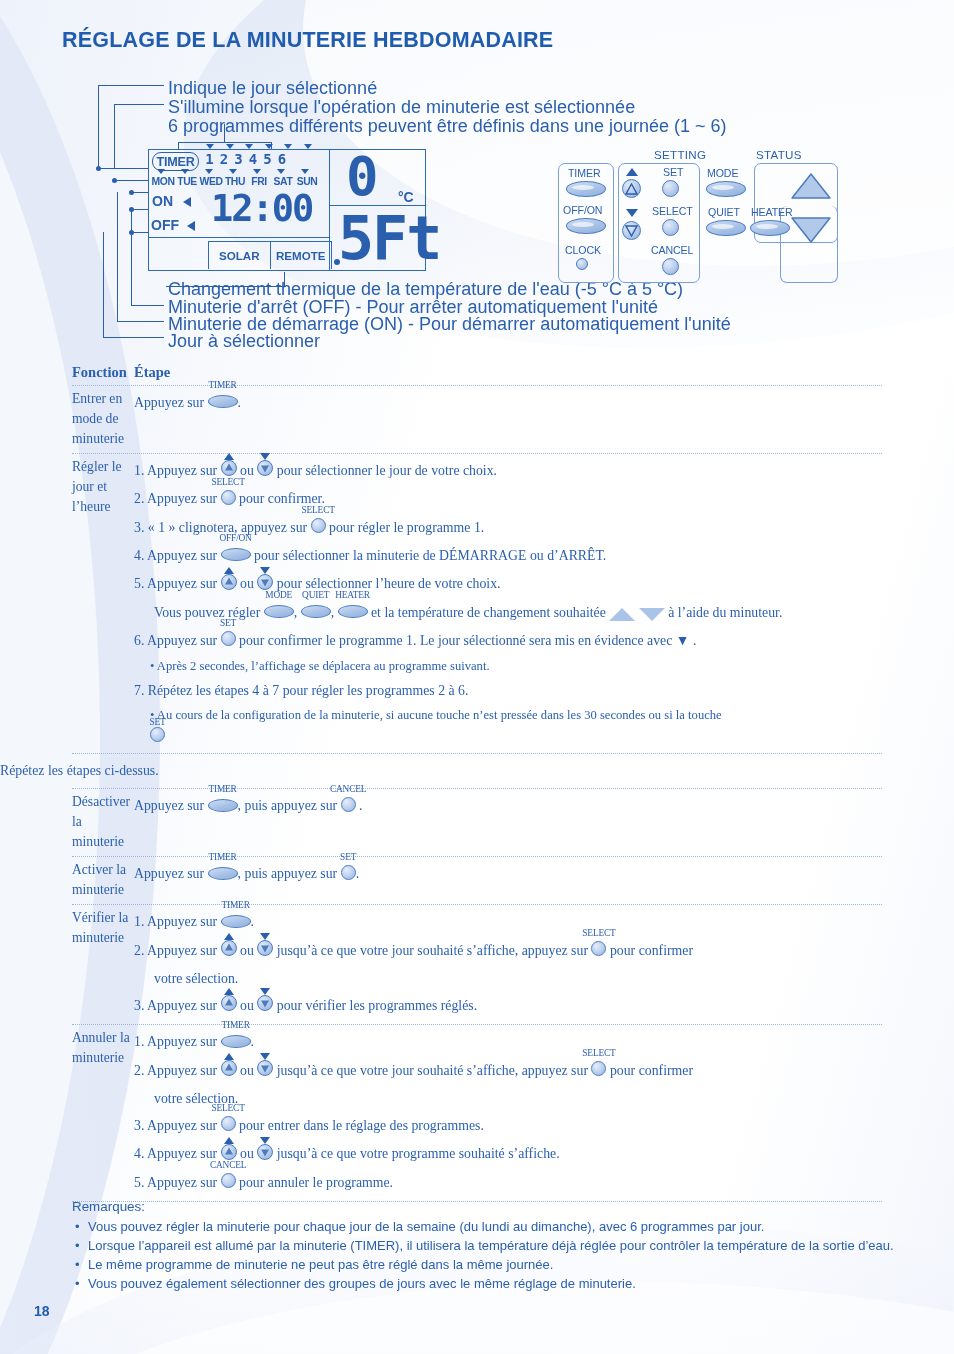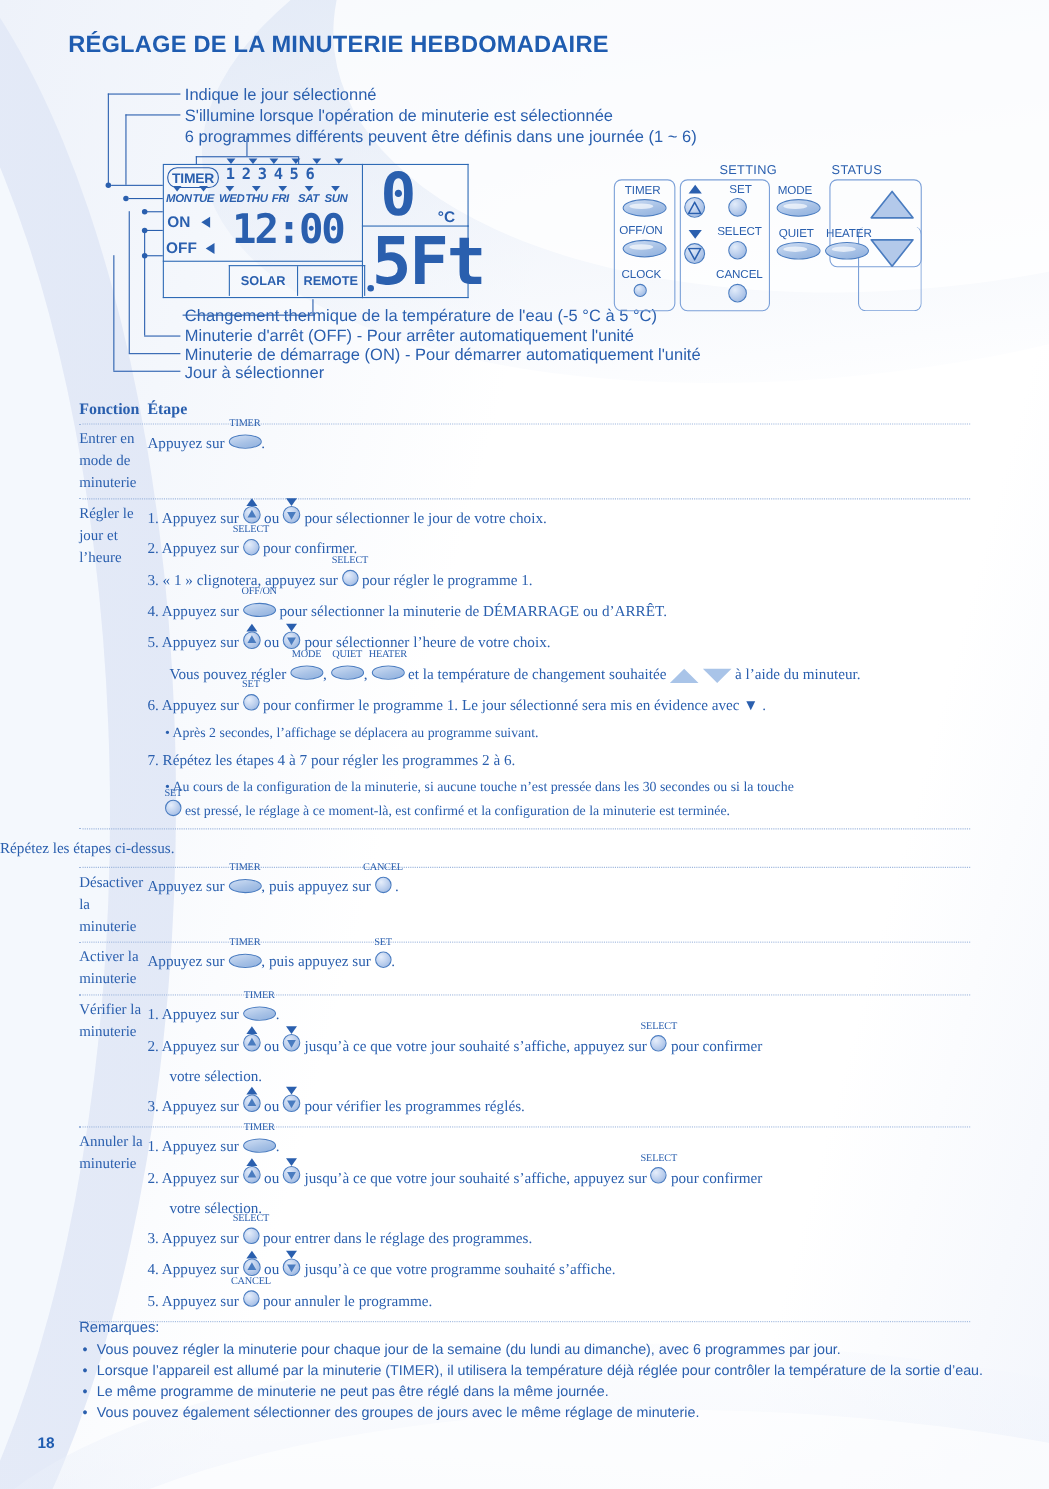--- a/index.html
+++ b/index.html
@@ -58,21 +58,21 @@
 
   h1.title {
     position: absolute; left: 62px; top: 28px;
     font-size: 21.5px; font-weight: bold; letter-spacing: .2px;
     color: #1f5cb0;
   }
 
   
   #diagram { position: absolute; left: 0; top: 68px; width: 954px; height: 290px; }
 
-  .callout { position: absolute; font-size: 15px; color: #2a5fae; white-space: nowrap; }
+  .callout { position: absolute; font-size: 18px; color: #2a5fae; white-space: nowrap; }
 
   .cline { position: absolute; background: #2a5fae; }
   .ch { height: 1px; }
   .cv { width: 1px; }
   .dot {
     position: absolute; width: 5px; height: 5px; border-radius: 50%;
     background: #2a5fae;
   }
 
   
@@ -97,21 +97,21 @@
   .tick {
     width: 0; height: 0;
     border-left: 4px solid transparent; border-right: 4px solid transparent;
     border-top: 5px solid #2a5fae;
   }
   .days {
     position: absolute; left: 3px; top: 27px;
     display: flex; font-size: 10.4px; font-weight: bold; color: #2a5fae;
     letter-spacing: -.4px;
   }
-  .days span { width: 24px; text-align: left; font-style: italic; }
+  .days span { width: 24px; text-align: center; }
   .onoff-lab {
     position: absolute; font-size: 14px; font-weight: bold; color: #2a5fae;
   }
   .tri-left {
     position: absolute; width: 0; height: 0;
     border-top: 5px solid transparent; border-bottom: 5px solid transparent;
     border-right: 8px solid #2a5fae;
   }
   .clock-digits {
     position: absolute; left: 63px; top: 41px;
@@ -489,21 +489,21 @@
               <div class="step"><span>1. Appuyez sur </span><span class="ib"><span class="ib-arr"><i class="tri u"></i><i class="hat u"></i></span></span><span> ou </span><span class="ib"><span class="ib-arr"><i class="tri d"></i><i class="hat d"></i></span></span><span> pour sélectionner le jour de votre choix.</span></div>
               <div class="step"><span>2. Appuyez sur </span><span class="ib"><span class="ib-circ"></span><span class="cap">SELECT</span></span><span>  pour confirmer.</span></div>
               <div class="step"><span>3. « 1 » clignotera, appuyez sur </span><span class="ib"><span class="ib-circ"></span><span class="cap">SELECT</span></span><span>  pour régler le programme 1.</span></div>
               <div class="step"><span>4. Appuyez sur </span><span class="ib"><span class="ib-oval"></span><span class="cap">OFF/ON</span></span><span> pour sélectionner la minuterie de DÉMARRAGE ou d’ARRÊT.</span></div>
               <div class="step"><span>5. Appuyez sur </span><span class="ib"><span class="ib-arr"><i class="tri u"></i><i class="hat u"></i></span></span><span> ou </span><span class="ib"><span class="ib-arr"><i class="tri d"></i><i class="hat d"></i></span></span><span> pour sélectionner l’heure de votre choix.</span></div>
               <div class="step ind"><span>Vous pouvez régler </span><span class="ib"><span class="ib-oval"></span><span class="cap">MODE</span></span><span>, </span><span class="ib"><span class="ib-oval"></span><span class="cap">QUIET</span></span><span>, </span><span class="ib"><span class="ib-oval"></span><span class="cap">HEATER</span></span><span> et la température de changement souhaitée </span><span class="ib"><span class="ib-bigtri u"></span></span><span> </span><span class="ib"><span class="ib-bigtri d"></span></span><span> à l’aide du minuteur.</span></div>
               <div class="step"><span>6. Appuyez sur </span><span class="ib"><span class="ib-circ"></span><span class="cap">SET</span></span><span> pour confirmer le programme 1. Le jour sélectionné sera mis en évidence avec ▼ .</span></div>
               <div class="step sub"><span>• Après 2 secondes, l’affichage se déplacera au programme suivant.</span></div>
               <div class="step"><span>7. Répétez les étapes 4 à 7 pour régler les programmes 2 à 6.</span></div>
               <div class="step sub"><span>• Au cours de la configuration de la minuterie, si aucune touche n’est pressée dans les 30 secondes ou si la touche</span></div>
-              <div class="step sub"><span class="ib"><span class="ib-circ"></span><span class="cap">SET</span></span><span> est pressé, le réglage à ce moment-là, est confirmé et la configuration de la minuterie est terminée.</span></div>
+              <div class="step sub"><span class="ib"><span class="ib-circ"></span><span class="cap">SET</span></span></div>
             </div>
           </div>
           <div class="dotline"></div>
           <div class="row">
             <div class="rc2">
               <div class="step"><span>Répétez les étapes ci-dessus.</span></div>
             </div>
           </div>
           <div class="dotline"></div>
           <div class="row">

